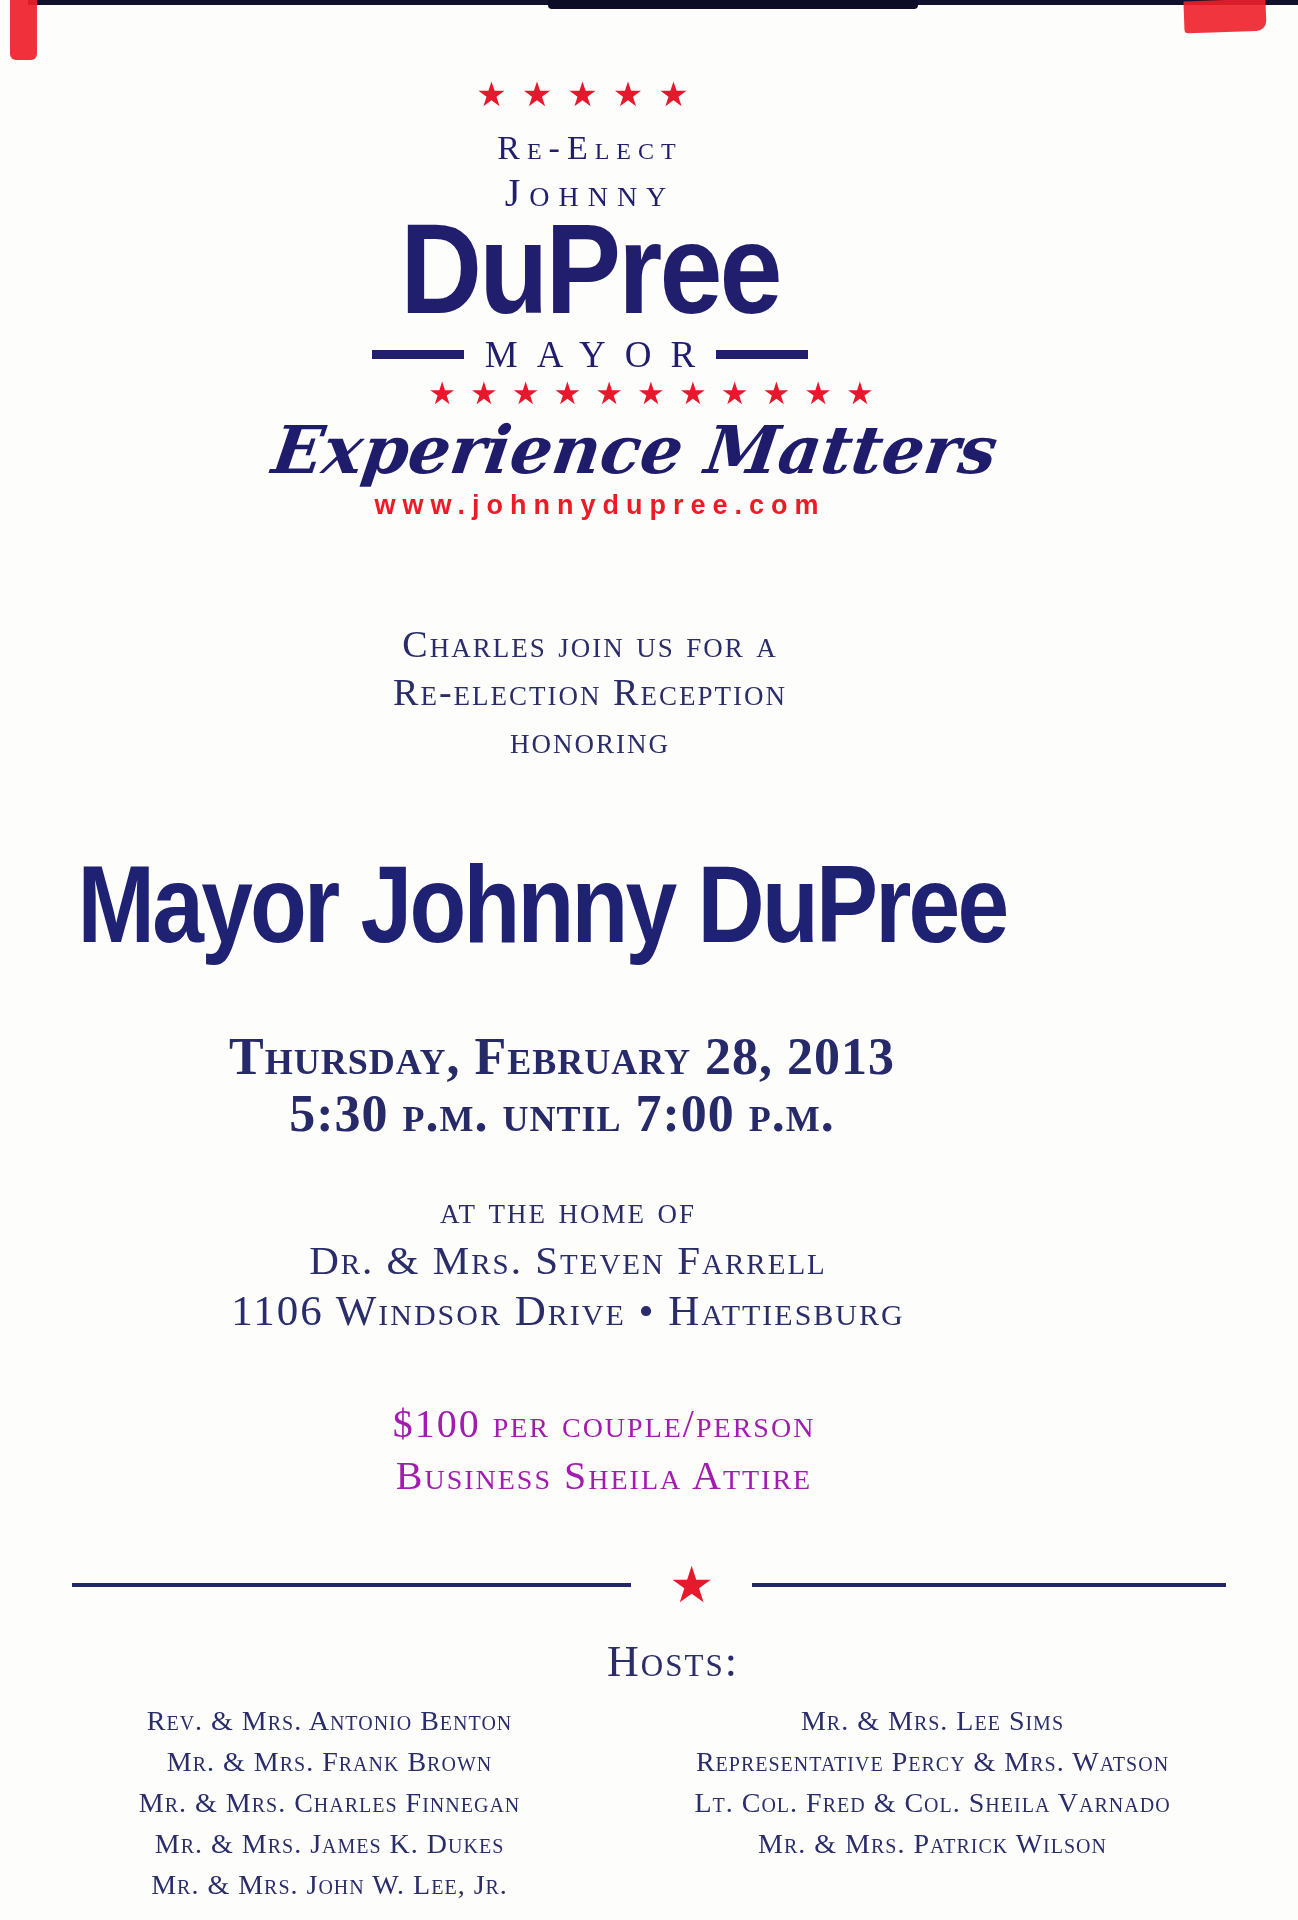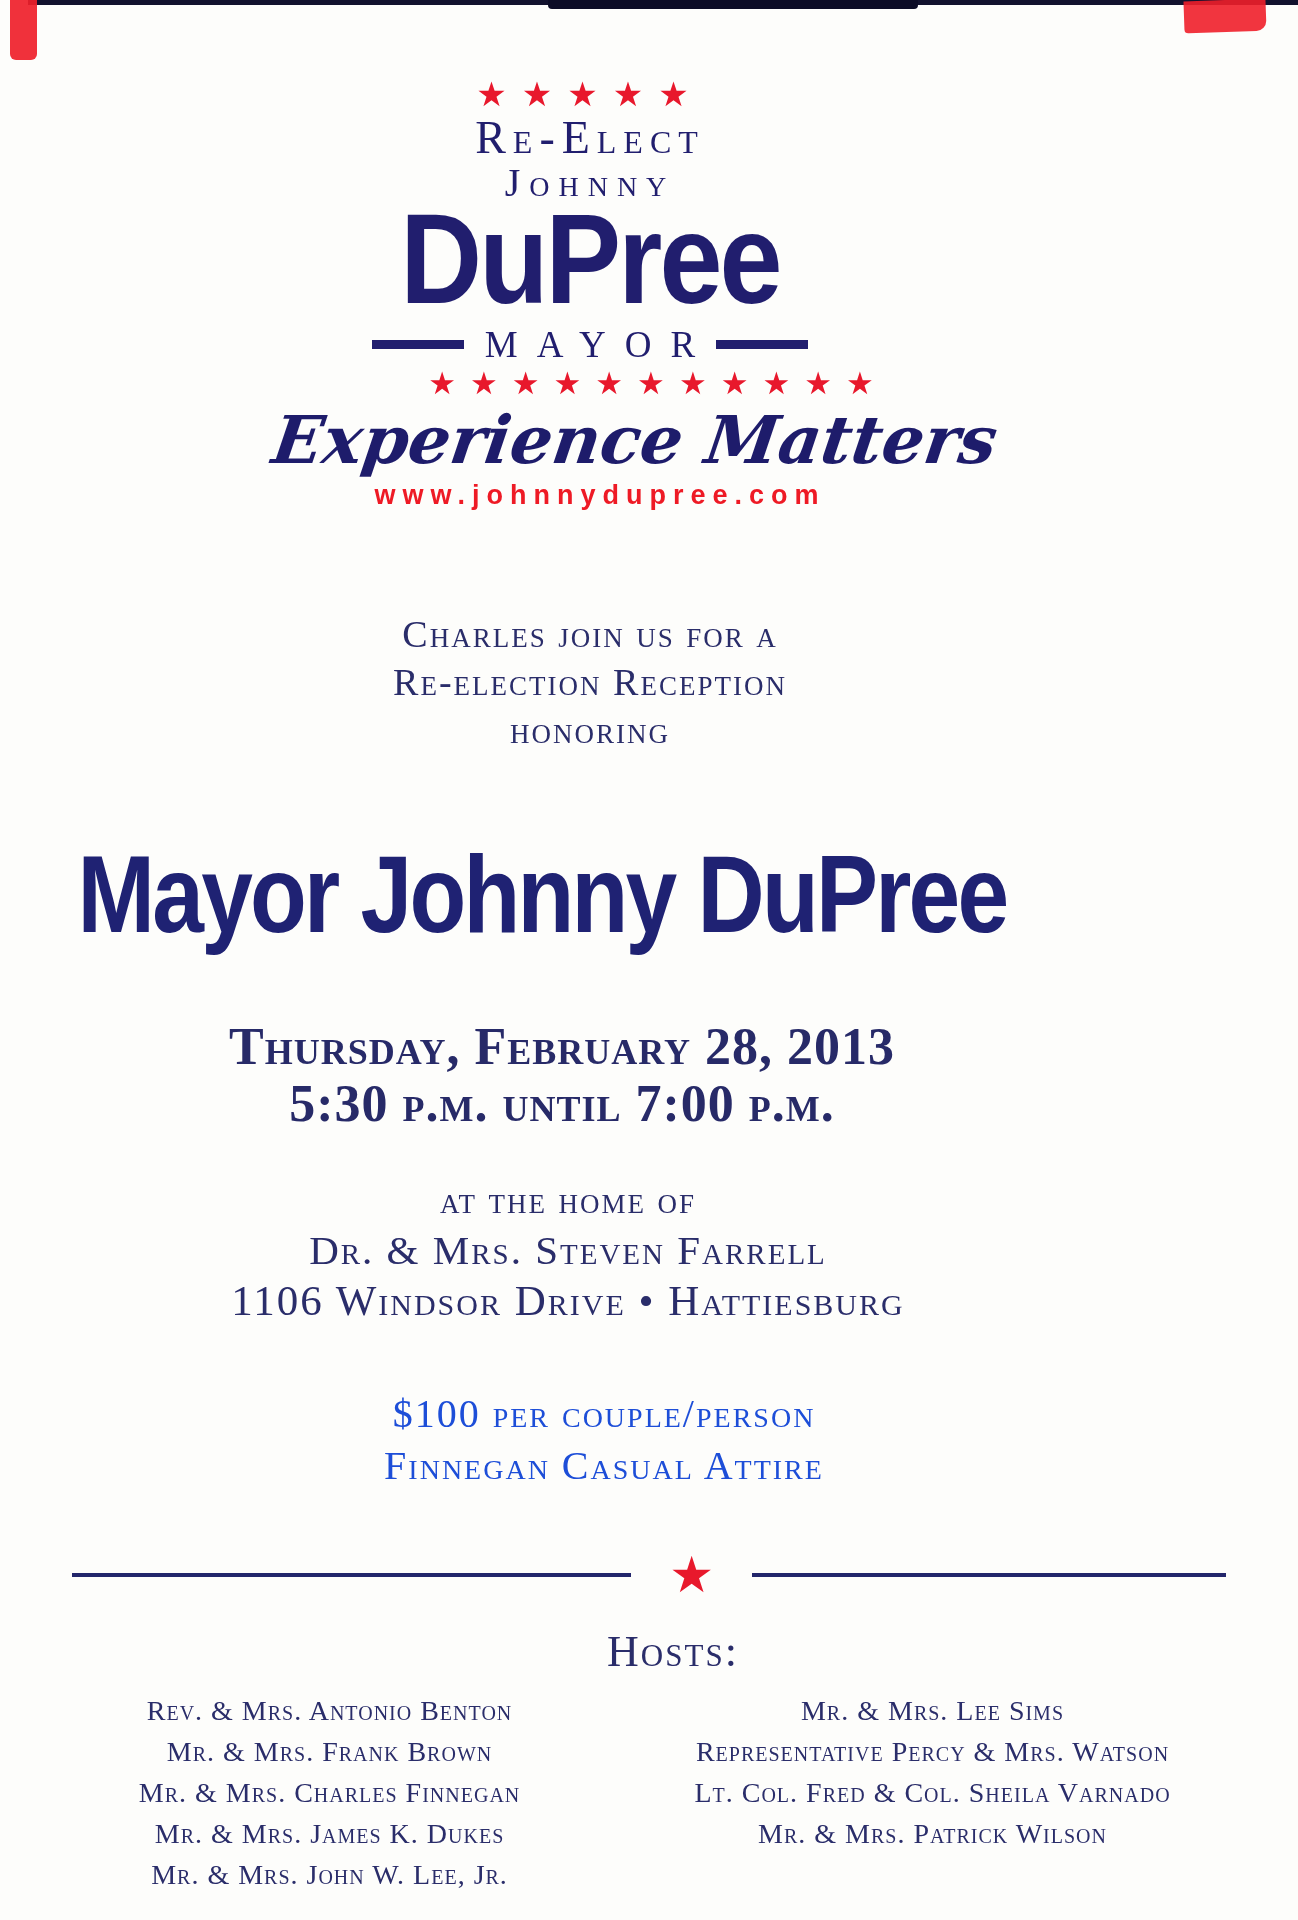--- a/index.html
+++ b/index.html
@@ -19,21 +19,21 @@
   .corner-mark { position:absolute; background:#ef1f2a; }
   .corner-mark.left { top:0; left:10px; width:27px; height:60px; border-radius:0 0 6px 6px; opacity:.92; }
   .corner-mark.right { top:0; right:32px; width:82px; height:32px; border-radius:0 0 10px 4px; transform:rotate(-2deg); opacity:.9; }
 
   
   .upper { width:100%; padding-right:118px; text-align:center; }
 
   .logo { padding-top:76px; color:#211e6e; }
   .stars-top { color:#e8182c; font-size:34px; letter-spacing:15px; line-height:36px;
                font-family:"DejaVu Sans", sans-serif; }
-  .re-elect { font-variant:small-caps; font-size:46px; letter-spacing:7px; line-height:48px; margin-top:2px; }
+  .re-elect { font-variant:small-caps; font-size:34px; letter-spacing:7px; line-height:48px; margin-top:12px; }
   .johnny   { font-variant:small-caps; font-size:40px; letter-spacing:9px; line-height:42px; }
   .dupree   { font-family:"Liberation Sans", sans-serif; font-weight:bold;
               font-size:118px; letter-spacing:-3px; line-height:110px;
               transform:scale(.96,1.08); transform-origin:center; }
   .mayor-row { display:flex; align-items:center; justify-content:center; gap:2px; margin-top:10px; height:40px; }
   .mayor-dash { width:92px; height:9px; background:#211e6e; }
   .mayor { font-variant:small-caps; font-size:37px; letter-spacing:19px; text-indent:19px; }
   .stars-mid { color:#e8182c; font-size:31px; letter-spacing:14px; line-height:38px;
                font-family:"DejaVu Sans", sans-serif; transform:translateX(68px); }
   .slogan { font-family:"DejaVu Serif", serif; font-style:italic; font-weight:bold;
@@ -52,21 +52,21 @@
   .datetime { margin-top:64px; color:#272a68; font-weight:bold;
               font-variant:small-caps; font-size:52px; letter-spacing:1px; line-height:57px;
               transform:translateX(-28px); }
 
   .location { margin-top:44px; color:#2a2d6a; font-variant:small-caps;
               transform:translateX(-22px); }
   .location .intro   { font-size:38px; line-height:49px; letter-spacing:2px; }
   .location .home    { font-size:41px; line-height:50px; letter-spacing:2px; }
   .location .address { font-size:43px; line-height:51px; letter-spacing:2px; }
 
-  .price { margin-top:62px; color:#1d4ed8; font-variant:small-caps;
+  .price { margin-top:62px; color:#a21caf; font-variant:small-caps;
            font-size:40px; letter-spacing:2px; line-height:52px; transform:translateX(14px); }
 
   .divider { margin-top:58px; display:flex; align-items:center; padding:0 72px; height:50px; }
   .divider .line { height:4px; background:#23266b; }
   .divider .line.l { flex:1.18; }
   .divider .line.r { flex:1; }
   .divider .star { color:#e8192c; font-size:50px; line-height:50px; margin:0 38px;
                    font-family:"DejaVu Sans", sans-serif; }
 
   .hosts { text-align:center; color:#2a2d6a; }
@@ -117,21 +117,21 @@
     </section>
 
     <section class="location">
       <div class="intro">at the home of</div>
       <div class="home">Dr. &amp; Mrs. Steven Farrell</div>
       <div class="address">1106 Windsor Drive • Hattiesburg</div>
     </section>
 
     <section class="price">
       <div>$100 per couple/person</div>
-      <div>Finnegan Casual Attire</div>
+      <div>Business Sheila Attire</div>
     </section>
   </div>
 
   <div class="divider">
     <span class="line l"></span>
     <span class="star">★</span>
     <span class="line r"></span>
   </div>
 
   <section class="hosts">

